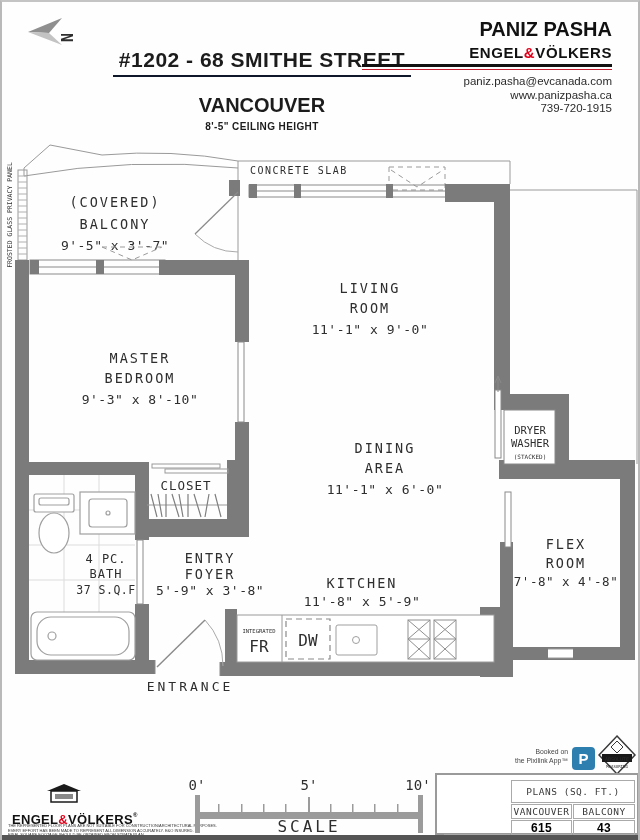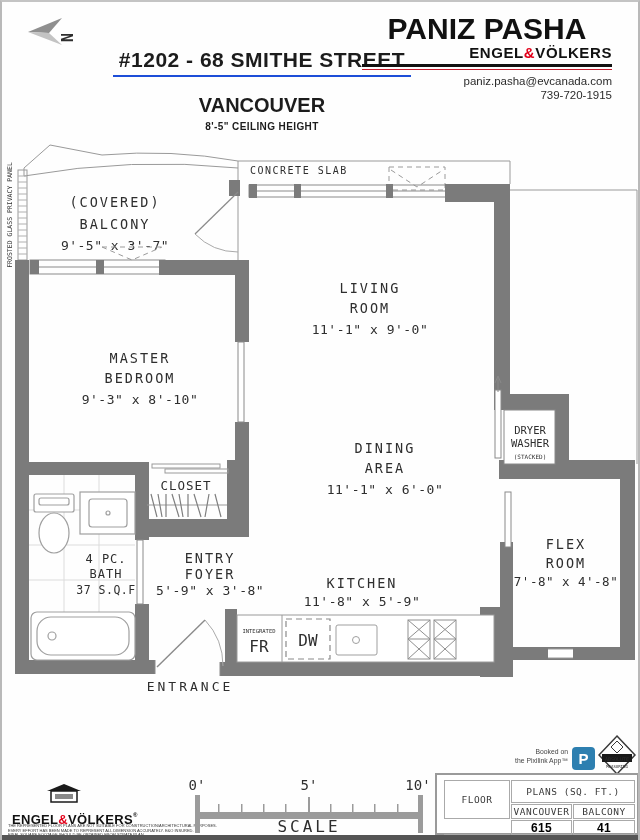--- a/index.html
+++ b/index.html
@@ -3,26 +3,26 @@
 <meta charset="utf-8">
 <style>
   html,body{margin:0;padding:0;background:#e8e8e8;}
   .page{position:relative;width:640px;height:840px;background:#fefefe;overflow:hidden;
         border-left:2px solid #b9b9b9;border-right:2px solid #b9b9b9;border-top:2px solid #c4c4c4;
         box-sizing:border-box;font-family:"Liberation Sans",sans-serif;}
   .abs{position:absolute;}
   
   .titleblock{left:100px;top:46px;width:320px;text-align:center;color:#1c1c1c;}
   .addr{display:inline-block;font-size:21px;font-weight:bold;letter-spacing:.5px;
-        border-bottom:2px solid #1d4ed8;padding:0 6px 3px 6px;}
+        border-bottom:2px solid #0f172a;padding:0 6px 3px 6px;}
   .city{font-size:20px;font-weight:bold;margin-top:17px;}
   .sqft{font-size:20px;font-weight:bold;margin-top:2px;}
   .ceil{font-size:10px;font-weight:bold;margin-top:4px;letter-spacing:.4px;}
   .agent{right:26px;top:12px;width:250px;text-align:right;color:#111;}
-  .agent .nm{font-size:30px;font-weight:bold;letter-spacing:0px;line-height:30px;text-align:center;}
+  .agent .nm{font-size:20px;font-weight:bold;letter-spacing:0px;line-height:30px;}
   .agent .br{font-size:15px;font-weight:bold;letter-spacing:.6px;margin-top:0px;}
   .rule-black{height:3px;background:#111;margin-top:3px;}
   .rule-red{height:1.5px;background:#c51a2b;margin-top:1.5px;}
   .agent .ct{font-size:11.5px;color:#2b2b2b;line-height:13.5px;margin-top:5px;}
   .red{color:#e2001a;}
   
   text{fill:#2e2e2e;font-family:"DejaVu Sans Mono",monospace;}
   .nmtx{letter-spacing:2px;}
   .dimtx{letter-spacing:.5px;}
   
@@ -56,20 +56,21 @@
     <div class="city">VANCOUVER</div>
     <div class="ceil">8'-5" CEILING HEIGHT</div>
   </div>
 
   <div class="abs agent">
     <div class="nm">PANIZ PASHA</div>
     <div class="br"><span>ENGEL</span><span class="red">&amp;</span><span>VÖLKERS</span></div>
     <div class="rule-black"></div>
     <div class="rule-red"></div>
     <div class="ct">paniz.pasha@evcanada.com</div>
+    <div class="ct" style="margin-top:0">www.panizpasha.ca</div>
     <div class="ct" style="margin-top:0">739-720-1915</div>
   </div>
 
   <svg class="abs" style="left:0;top:132px" width="640" height="580" viewBox="0 0 640 580">
 
     <g stroke="#9a9a9a" stroke-width="1" fill="none">
       <path d="M 22 34 L 48 11 L 100 21 Q 170 15 236 27"></path>
       <path d="M 22 42 Q 130 23 236 34"></path>
       <path d="M 22 34 L 22 42"></path>
     </g>
@@ -299,23 +300,22 @@
 
   <svg class="abs" style="left:596px;top:732px" width="38" height="42" viewBox="0 0 38 42">
     <polygon points="19,2 37,21 19,40 1,21" fill="#fff" stroke="#3a3a3a" stroke-width="1.5"></polygon>
     <polygon points="19,7 25,13 19,19 13,13" fill="none" stroke="#3a3a3a" stroke-width="1"></polygon>
     <rect x="4" y="20" width="30" height="8" fill="#1a1a1a"></rect>
     <text x="19" y="26.5" text-anchor="middle" font-size="5" fill="#fff" font-family="Liberation Sans, sans-serif">ABSOLUTE</text>
     <text x="19" y="34" text-anchor="middle" font-size="4" fill="#3a3a3a" font-family="Liberation Sans, sans-serif">MEASURING</text>
   </svg>
 
   <div class="abs tbl">
-    <div class="cell" style="left:7px;top:5px;width:64px;height:37px">FLOOR</div>
     <div class="cell" style="left:74px;top:5px;width:122px;height:21px">PLANS (SQ. FT.)</div>
     <div class="cell" style="left:74px;top:29px;width:59px;height:13px">VANCOUVER</div>
     <div class="cell" style="left:136px;top:29px;width:60px;height:13px">BALCONY</div>
     <div class="cell cellb" style="left:7px;top:59px;width:64px;height:13px">TWELFTH</div>
     <div class="cell cellb" style="left:74px;top:45px;width:59px;height:13px">615</div>
-    <div class="cell cellb" style="left:136px;top:45px;width:60px;height:13px">41</div>
+    <div class="cell cellb" style="left:136px;top:45px;width:60px;height:13px">43</div>
   </div>
 
   <div class="abs botline"></div>
 </div>
 
 </body></html>

